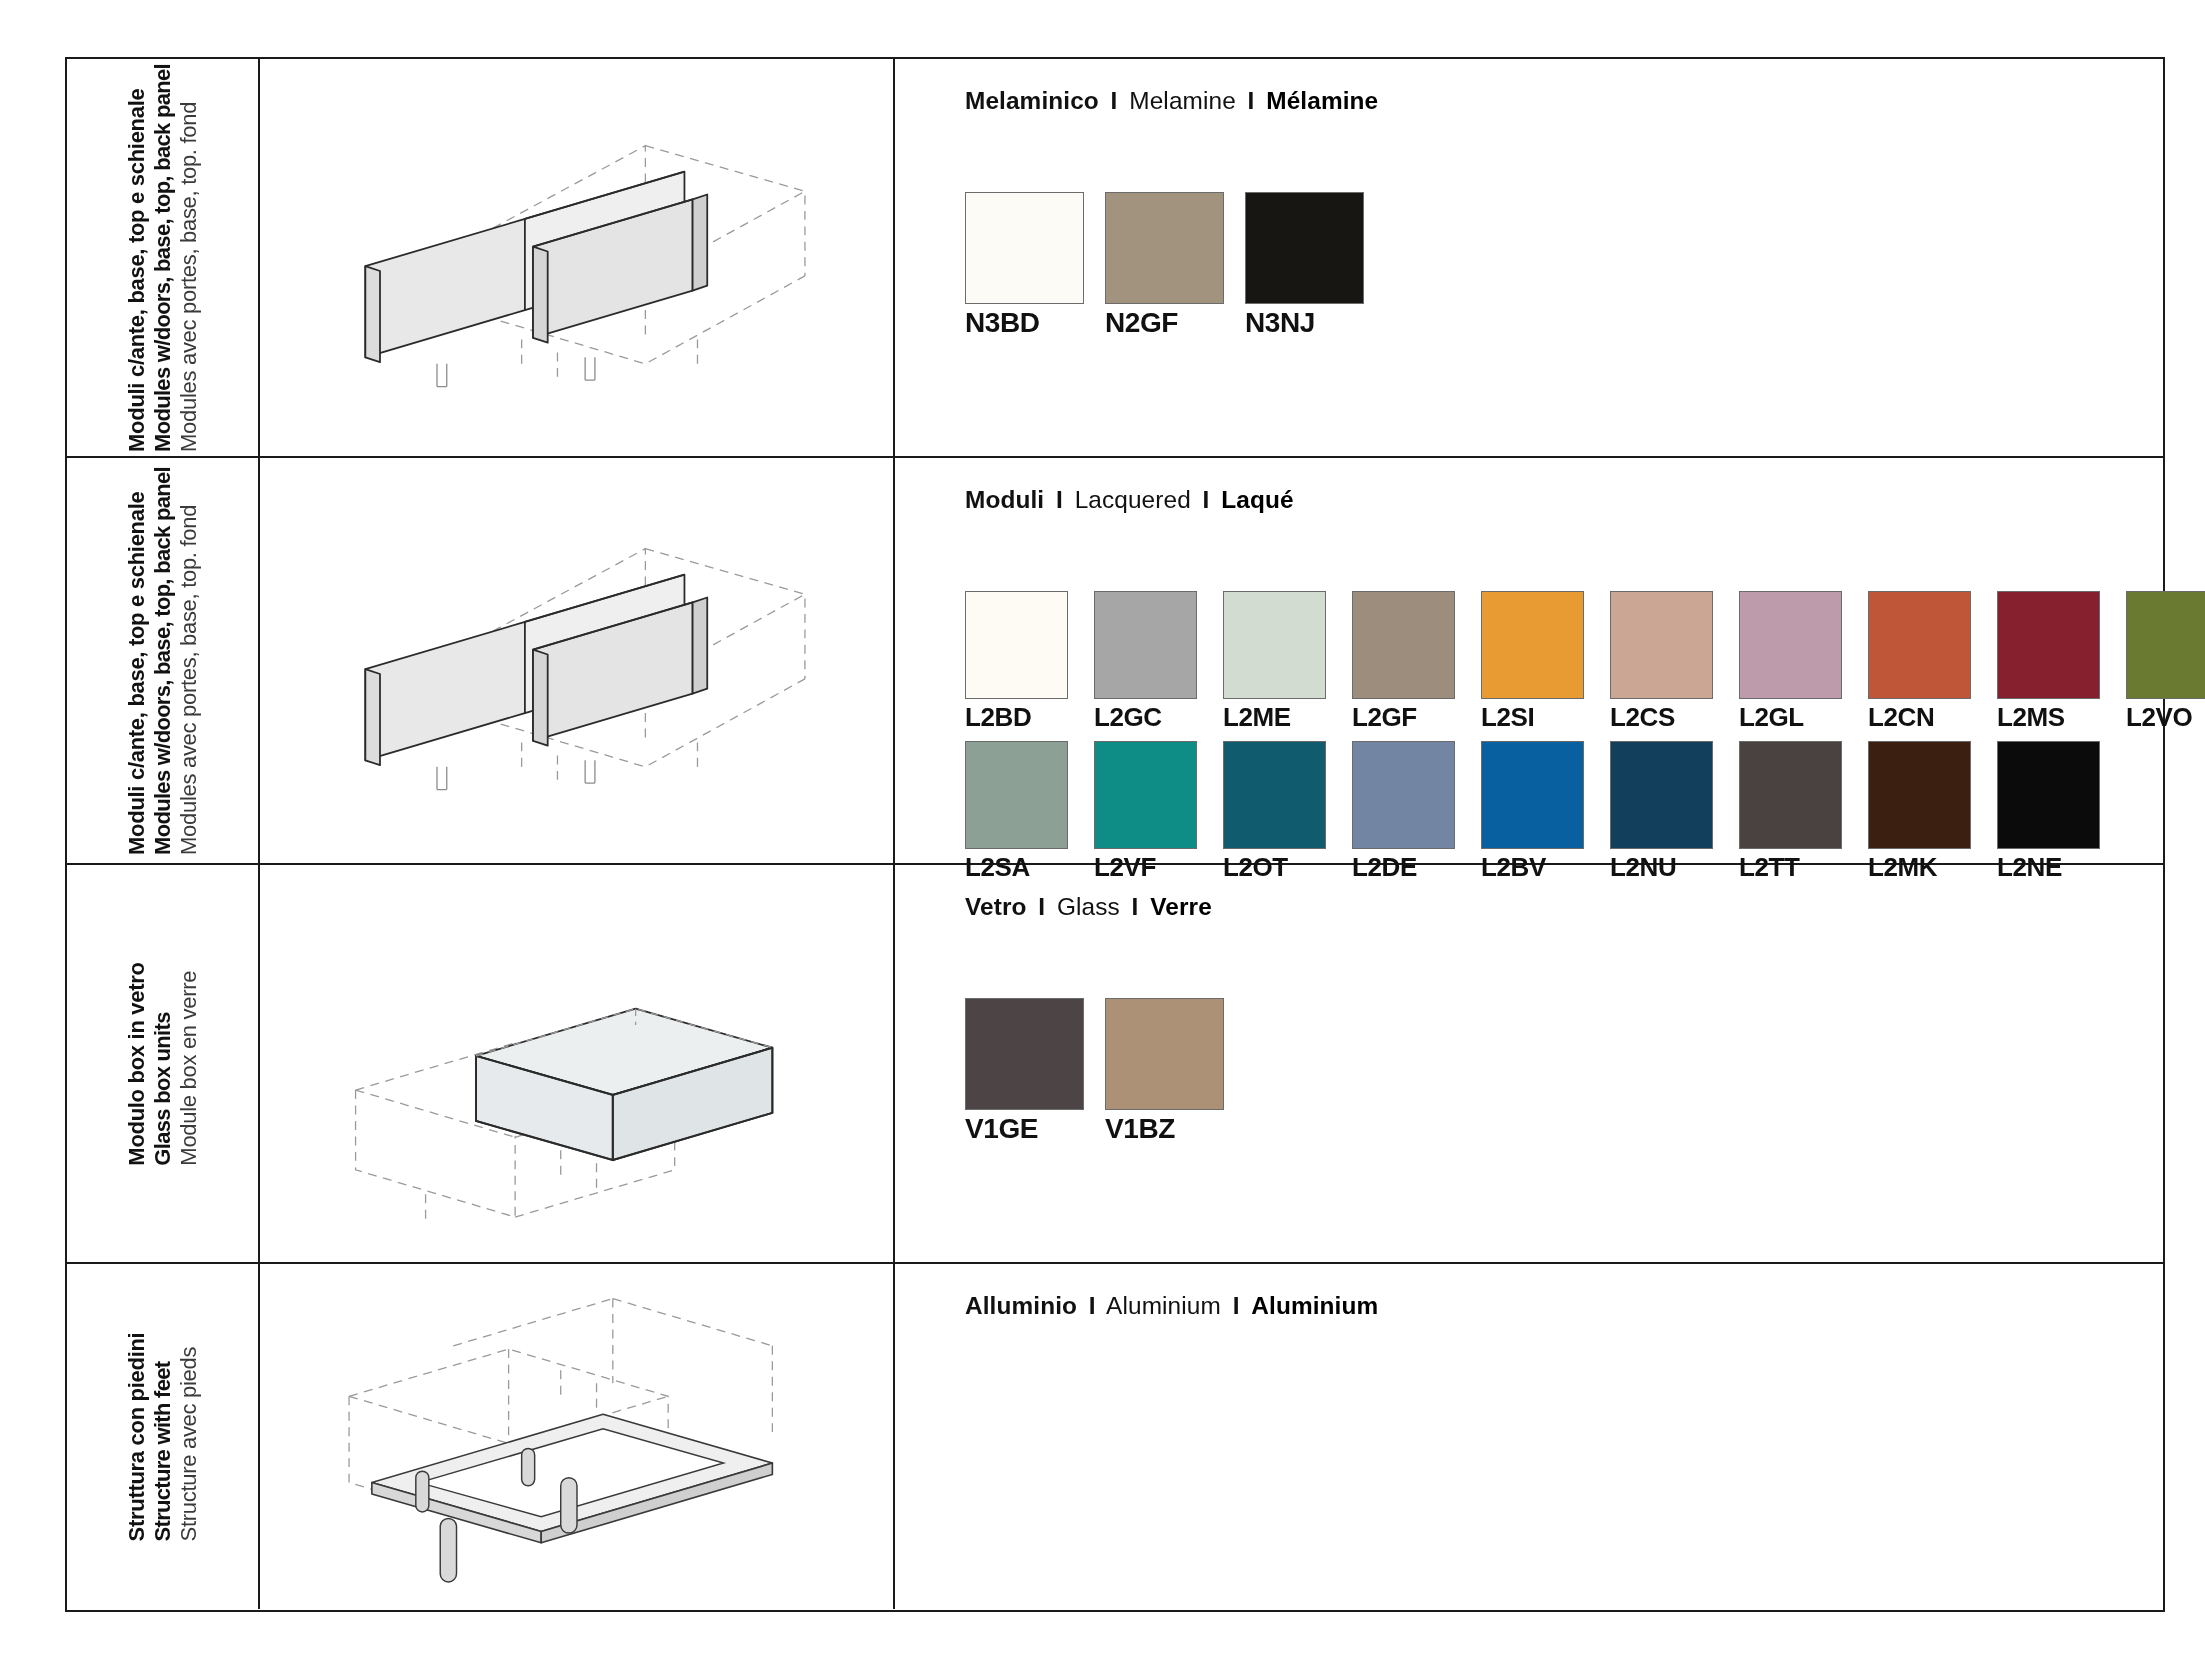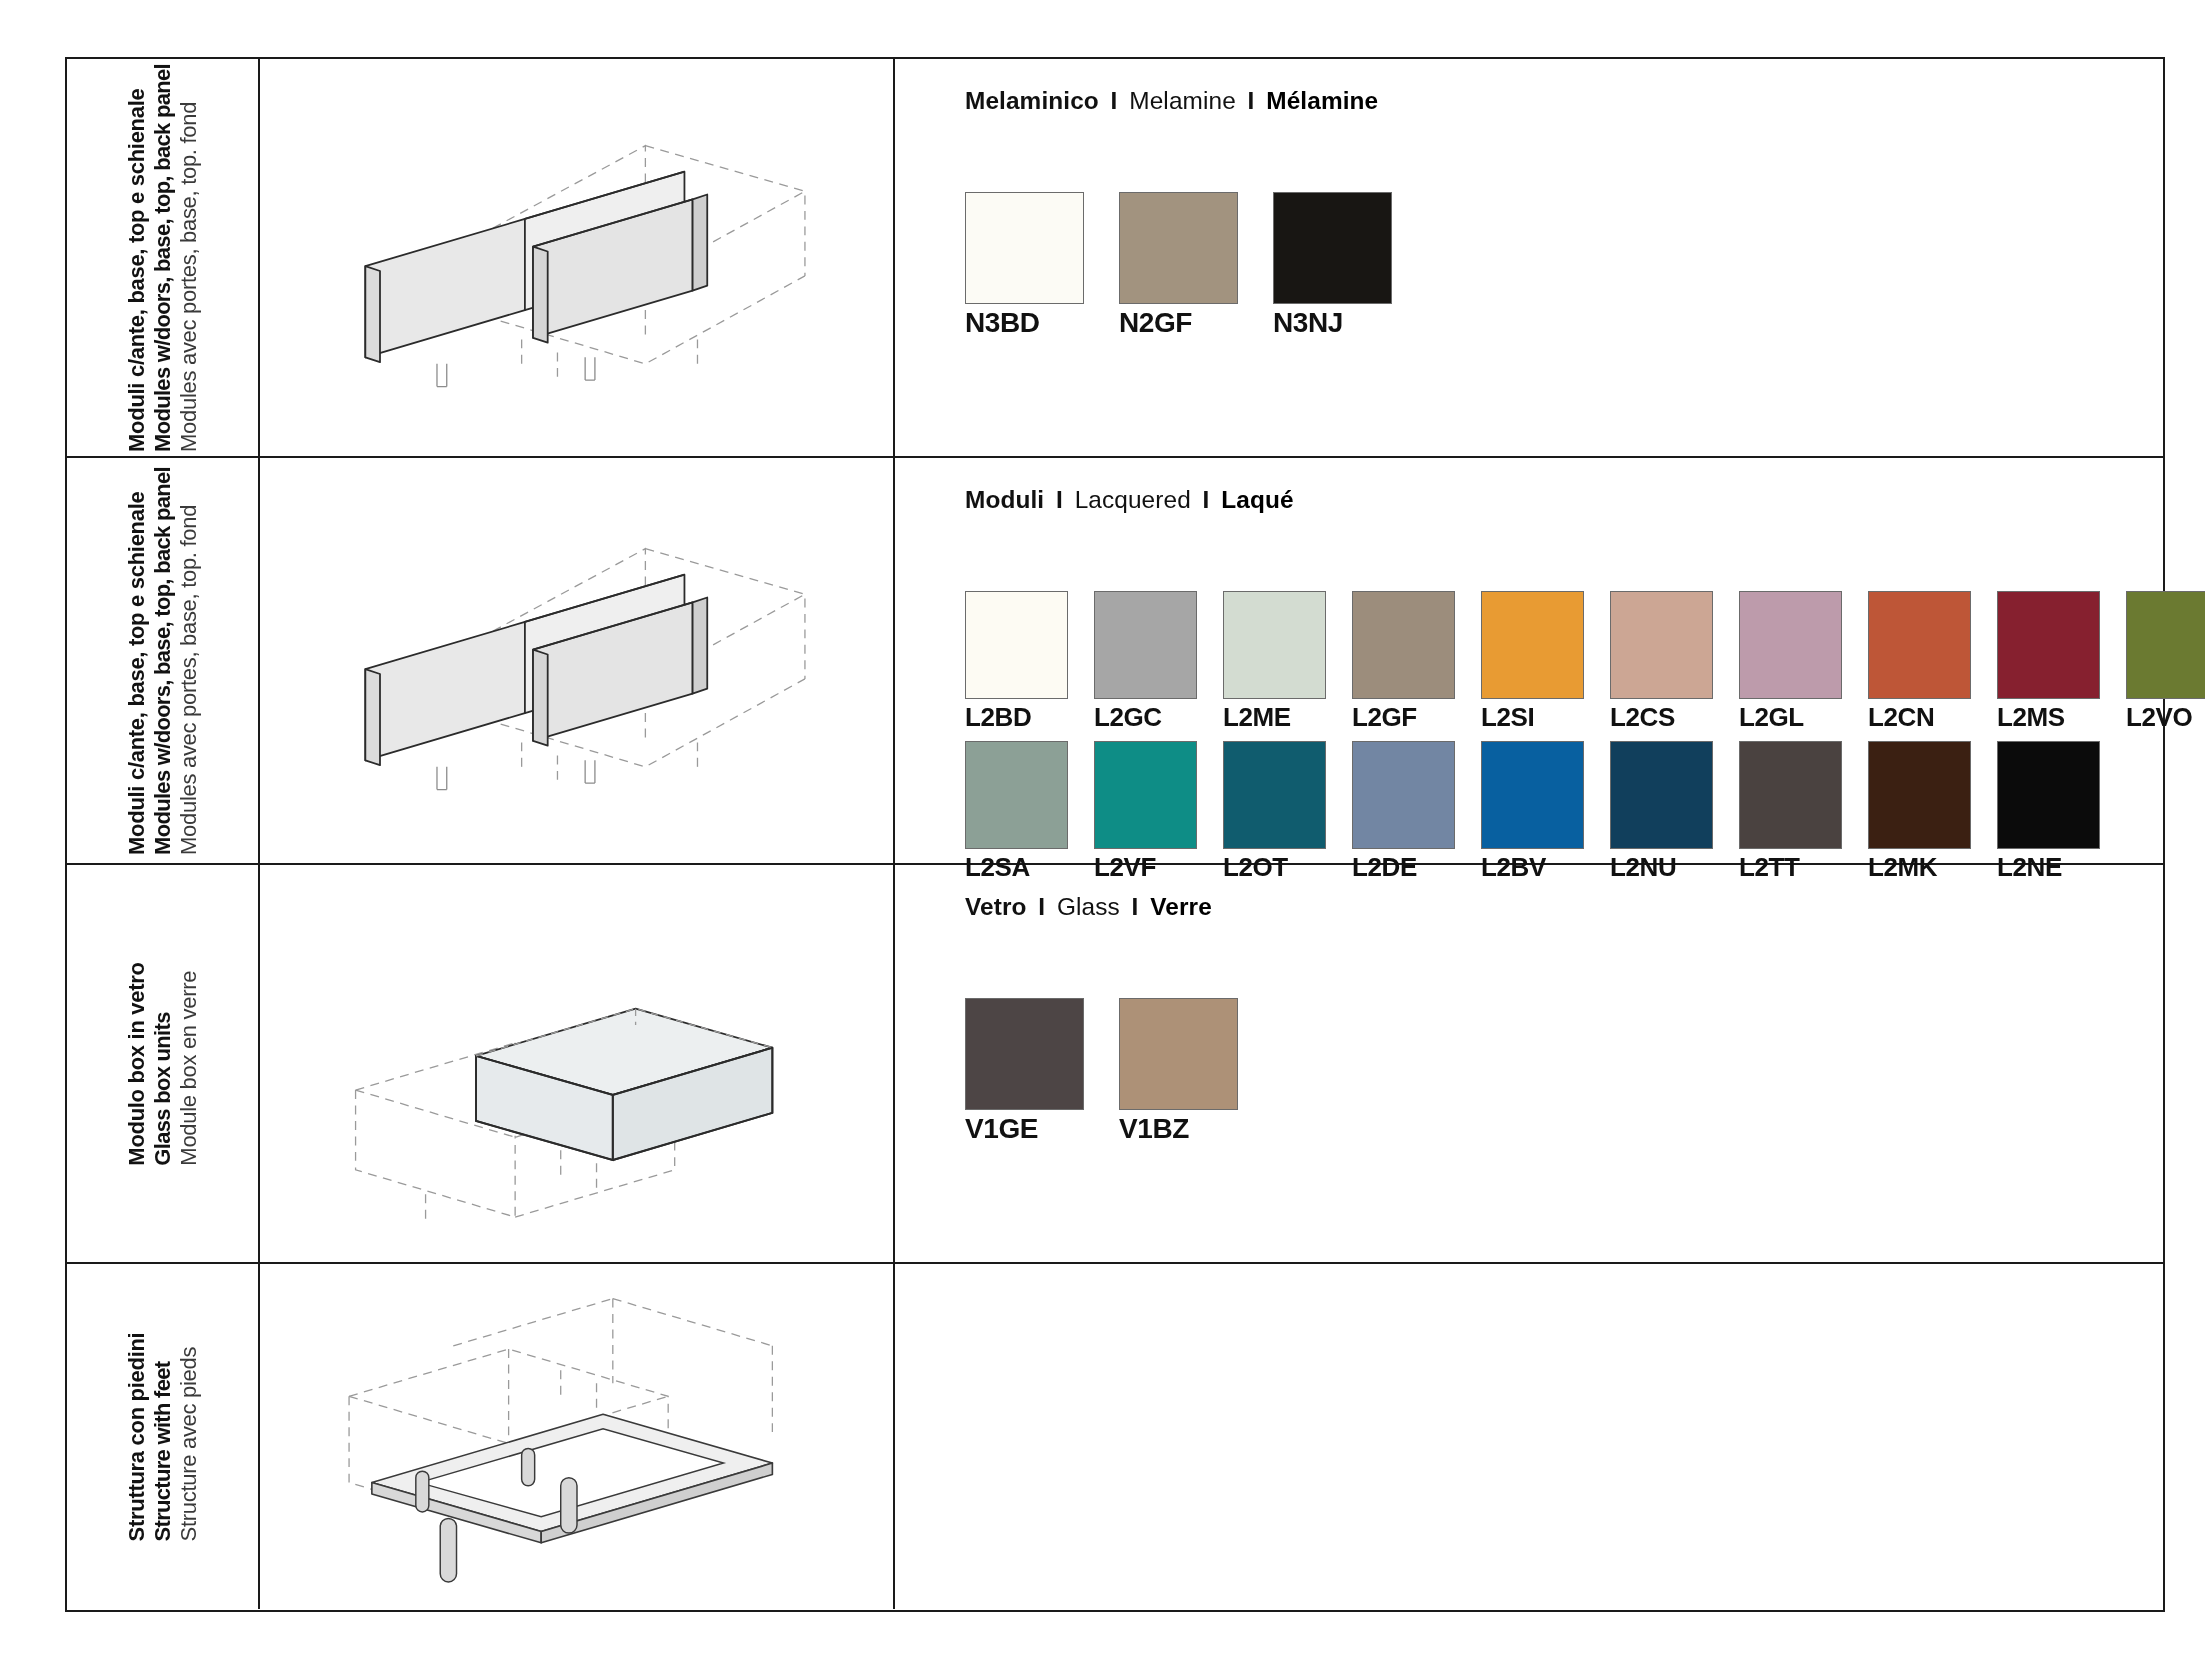--- a/index.html
+++ b/index.html
@@ -82,21 +82,21 @@
   .heading .h-sep{font-weight:bold;padding:0 4.9px;}
   .heading .h-en{font-weight:normal;}
   .heading .h-fr{font-weight:bold;color:#000000;}
 
   
   .swatch-rows{margin-top:0;}
   .swatch-row{display:flex;}
   .swatch-row.r1{margin-top:77px;}
   .swatch-row.r2{margin-top:11.4px;}
   .swatch-row.wide .sw{margin-right:26px;}
-  .swatch-row.narrow .sw{margin-right:35px;}
+  .swatch-row.narrow .sw{margin-right:21px;}
 
   .sw{display:flex;flex-direction:column;align-items:flex-start;}
   .sw .chip{
     border:0.8px solid #6b6b6b;
     box-sizing:border-box;
     display:block;
   }
   .sw.sq .chip{width:119px;height:112px;}
   .sw.rect .chip{width:103px;height:108px;}
   .sw .code{
@@ -420,18 +420,25 @@
             <g fill="#d9d9d9" stroke="#3a3a3a" stroke-width="1.8">
               <rect x="152" y="300" width="20" height="78" rx="10"></rect>
               <rect x="300" y="250" width="20" height="68" rx="10"></rect>
               <rect x="122" y="242" width="16" height="50" rx="8"></rect>
               <rect x="252" y="214" width="16" height="46" rx="8"></rect>
             </g>
           </svg>
         </div>
       </div>
       <div class="cell-colors">
+        <div class="heading">
+          <span class="h-it">Alluminio</span>
+          <span class="h-sep">I</span>
+          <span class="h-en">Aluminium</span>
+          <span class="h-sep">I</span>
+          <span class="h-fr">Aluminium</span>
+        </div>
       </div>
     </div>
 
   </div>
 </div>
 
 
 </body></html>

